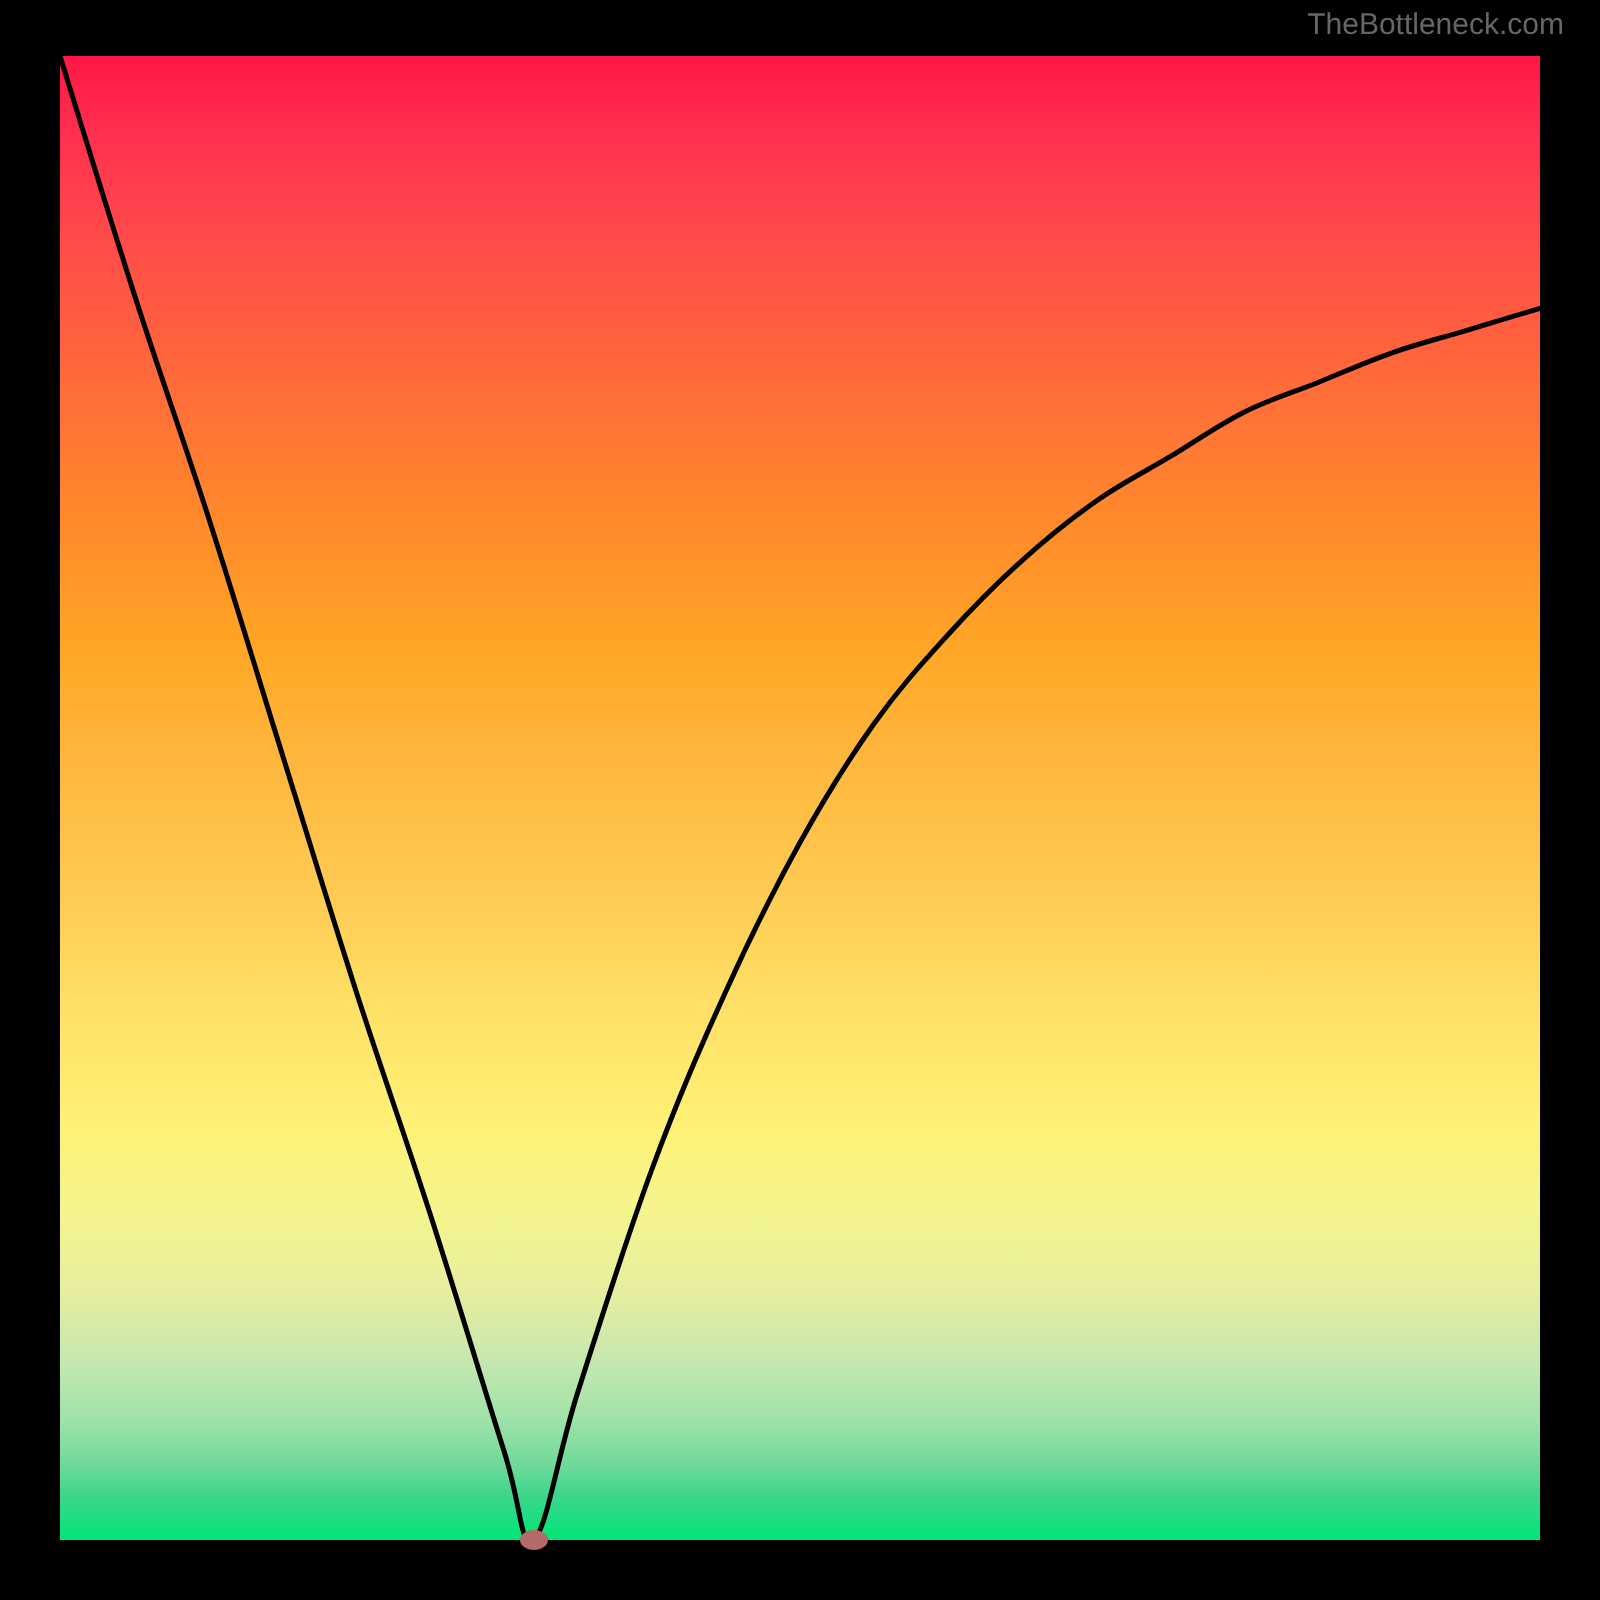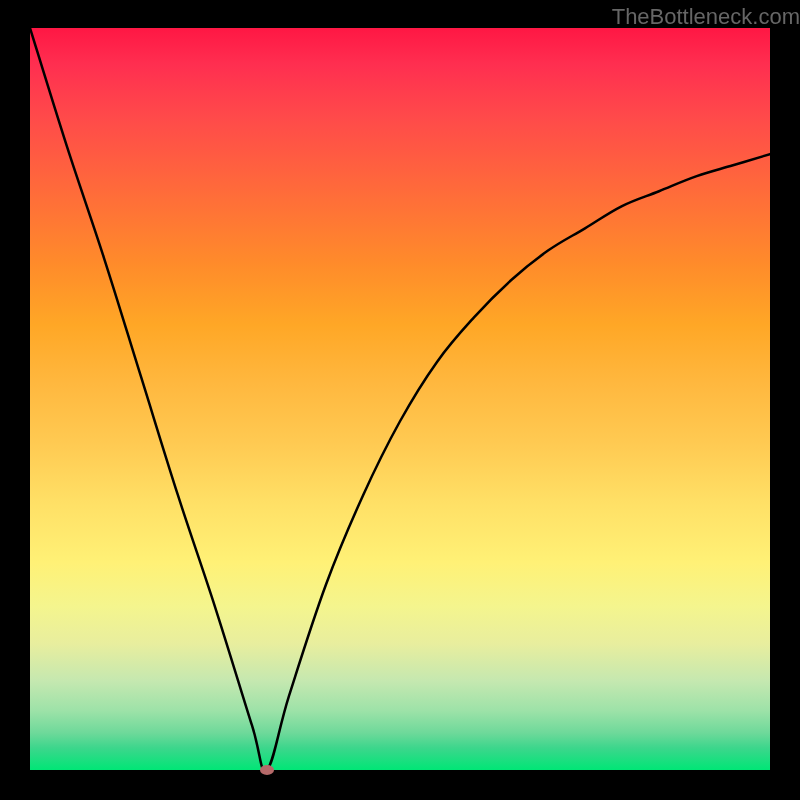--- a/index.html
+++ b/index.html
@@ -12,23 +12,23 @@
       width: 800px;
       height: 800px;
       background: #000;
       position: relative;
       font-family: Arial, sans-serif;
     }
     
     .watermark {
       position: absolute;
       top: 4px;
-      right: 0;
+      right: 18px;
       color: #666;
-      font-size: 22px;
+      font-size: 15px;
       font-weight: normal;
       z-index: 10;
     }
     
     .plot-area {
       position: absolute;
       left: 30px;
       top: 28px;
       width: 740px;
       height: 742px;

